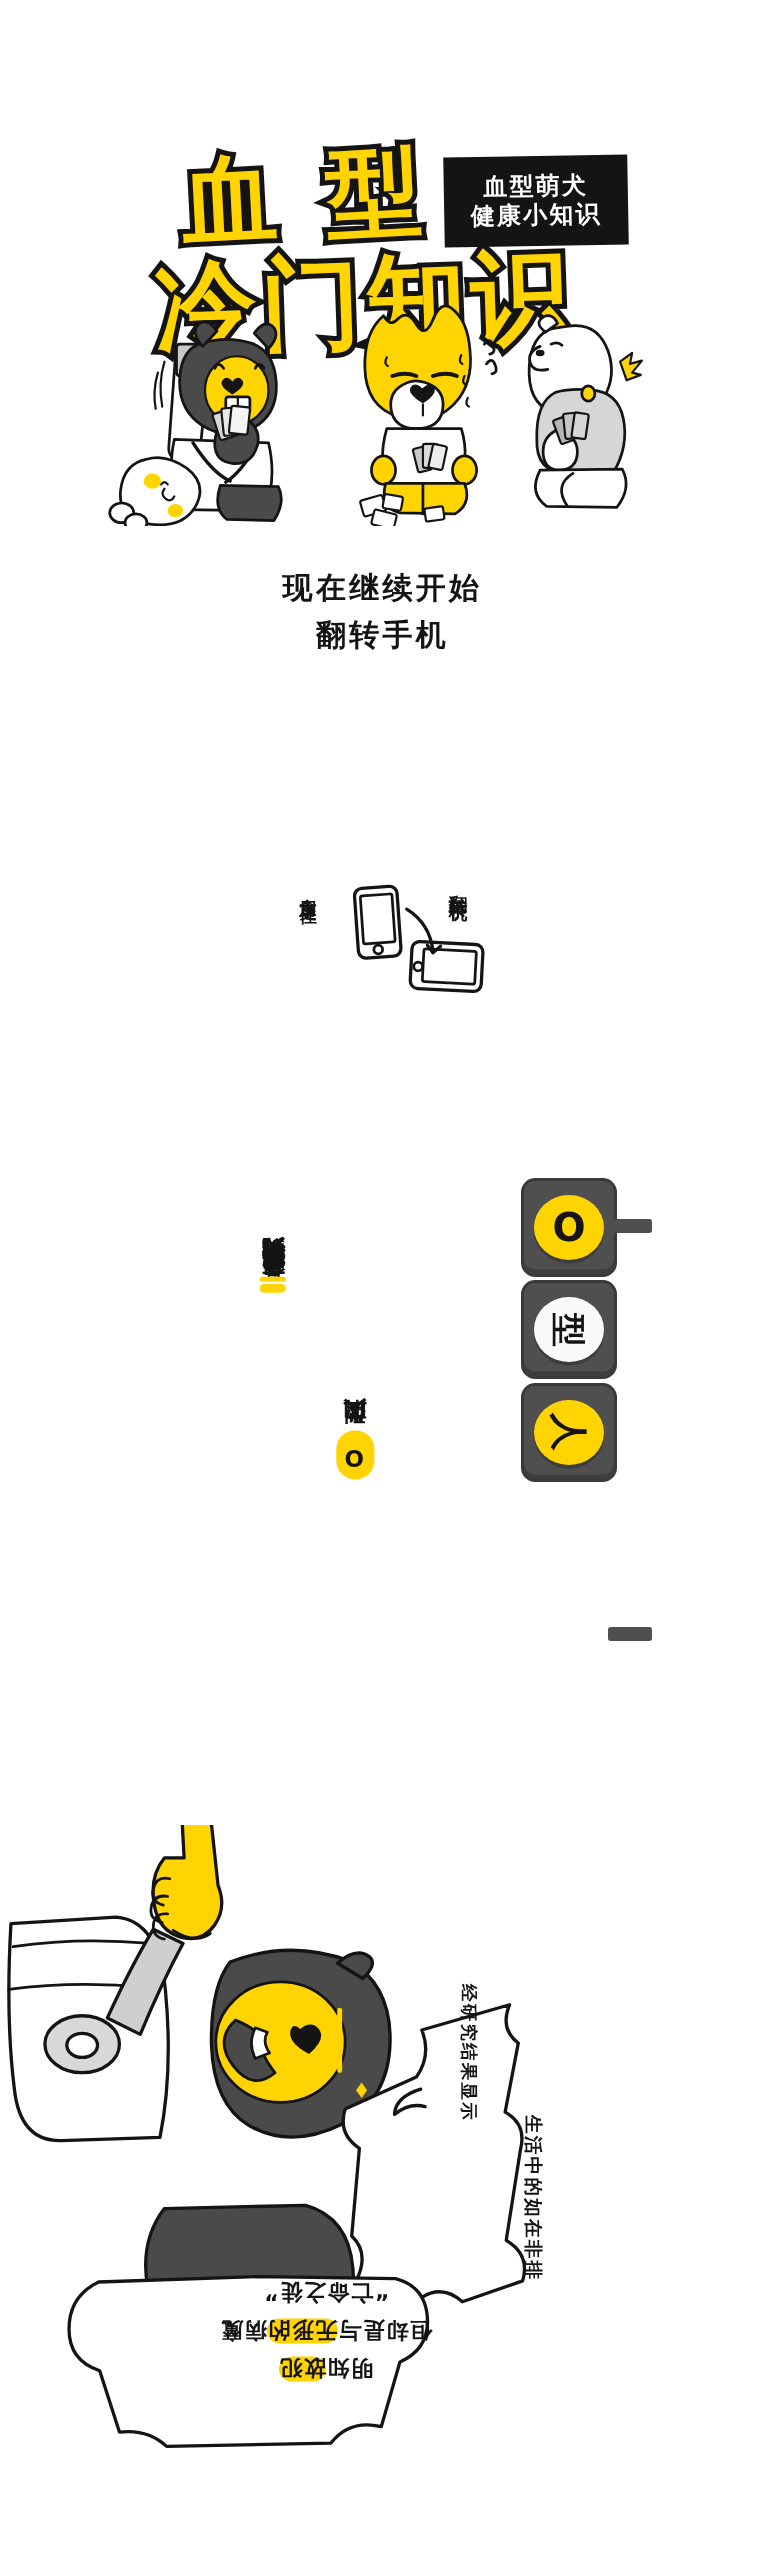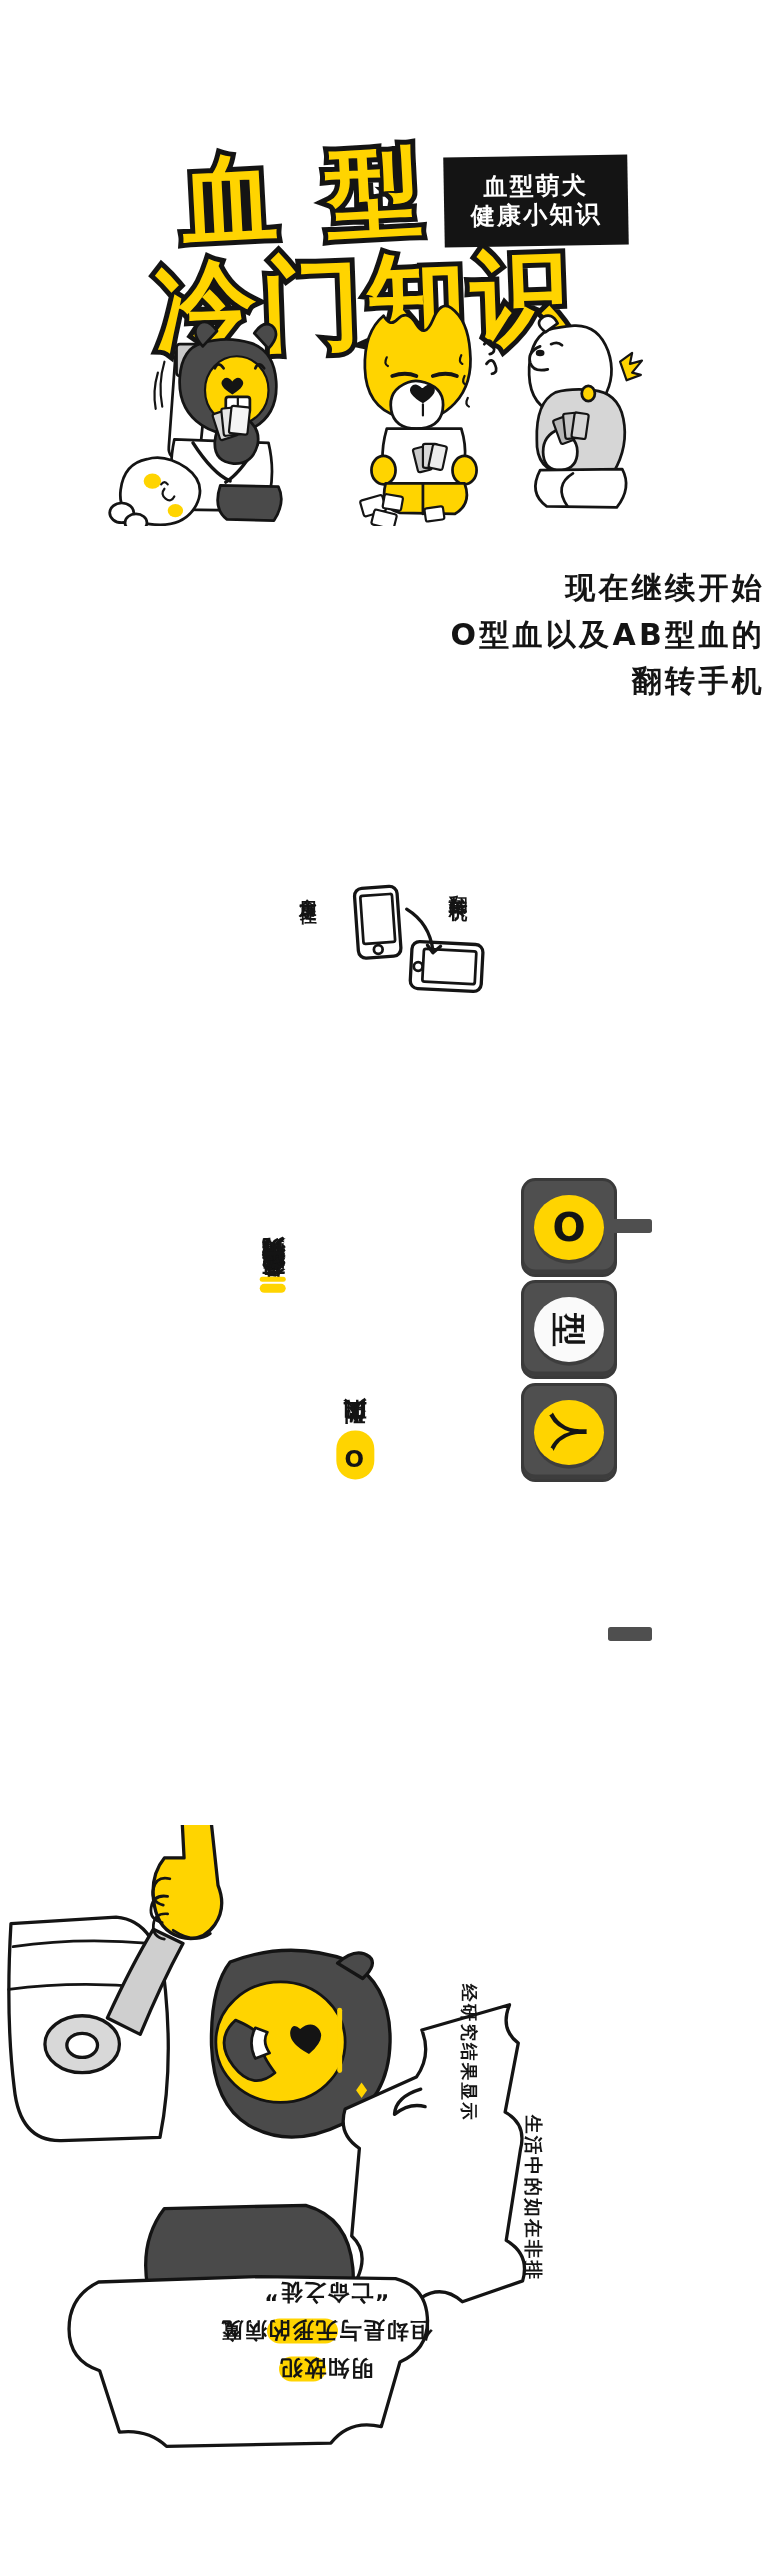--- a/index.html
+++ b/index.html
@@ -52,21 +52,21 @@
     letter-spacing:2.2px; line-height:1.05;
     font-family:"DejaVu Sans","Liberation Sans",sans-serif;
   }
 
   
   #hero-illustration { position:absolute; left:0; top:296px; width:767px; height:230px; }
 
   
   #intro-text {
     position:absolute; left:0; top:565px; width:765px;
-    text-align:right;
+    text-align:center;
   }
   #intro-text .iline {
     font-size:30px; font-weight:bold; color:#141414;
     letter-spacing:3.3px; line-height:1.55;
     font-family:"DejaVu Sans","Liberation Sans",sans-serif;
   }
 
   
   #rotate-hint { position:absolute; left:0; top:871px; width:767px; height:137px; }
   .vtext {
@@ -291,21 +291,20 @@
         <path d="M986 318 q-22 42 12 66 l128 2 q28 -36 10 -70 z" fill="#fff"></path>
         <path d="M1046 324 q-36 22 -10 60" stroke-width="5"></path>
       </g>
 
     </g>
   </svg>
 </div>
 
 <div id="intro-text">
   <div class="iline">现在继续开始</div>
-  <div class="iline">O型血以及AB型血的</div>
   <div class="iline">翻转手机</div>
 </div>
 
 <div id="rotate-hint">
 
   <div id="hint-left" class="vtext">食用更佳</div>
 
   <svg width="164" height="132" viewBox="0 0 300 240" style="position:absolute;left:340px;top:5.5px;">
     <g fill="#fff" stroke="#141414" stroke-width="6" stroke-linejoin="round">
       <rect x="30" y="18" width="78" height="128" rx="14" transform="rotate(-4 69 82)"></rect>

